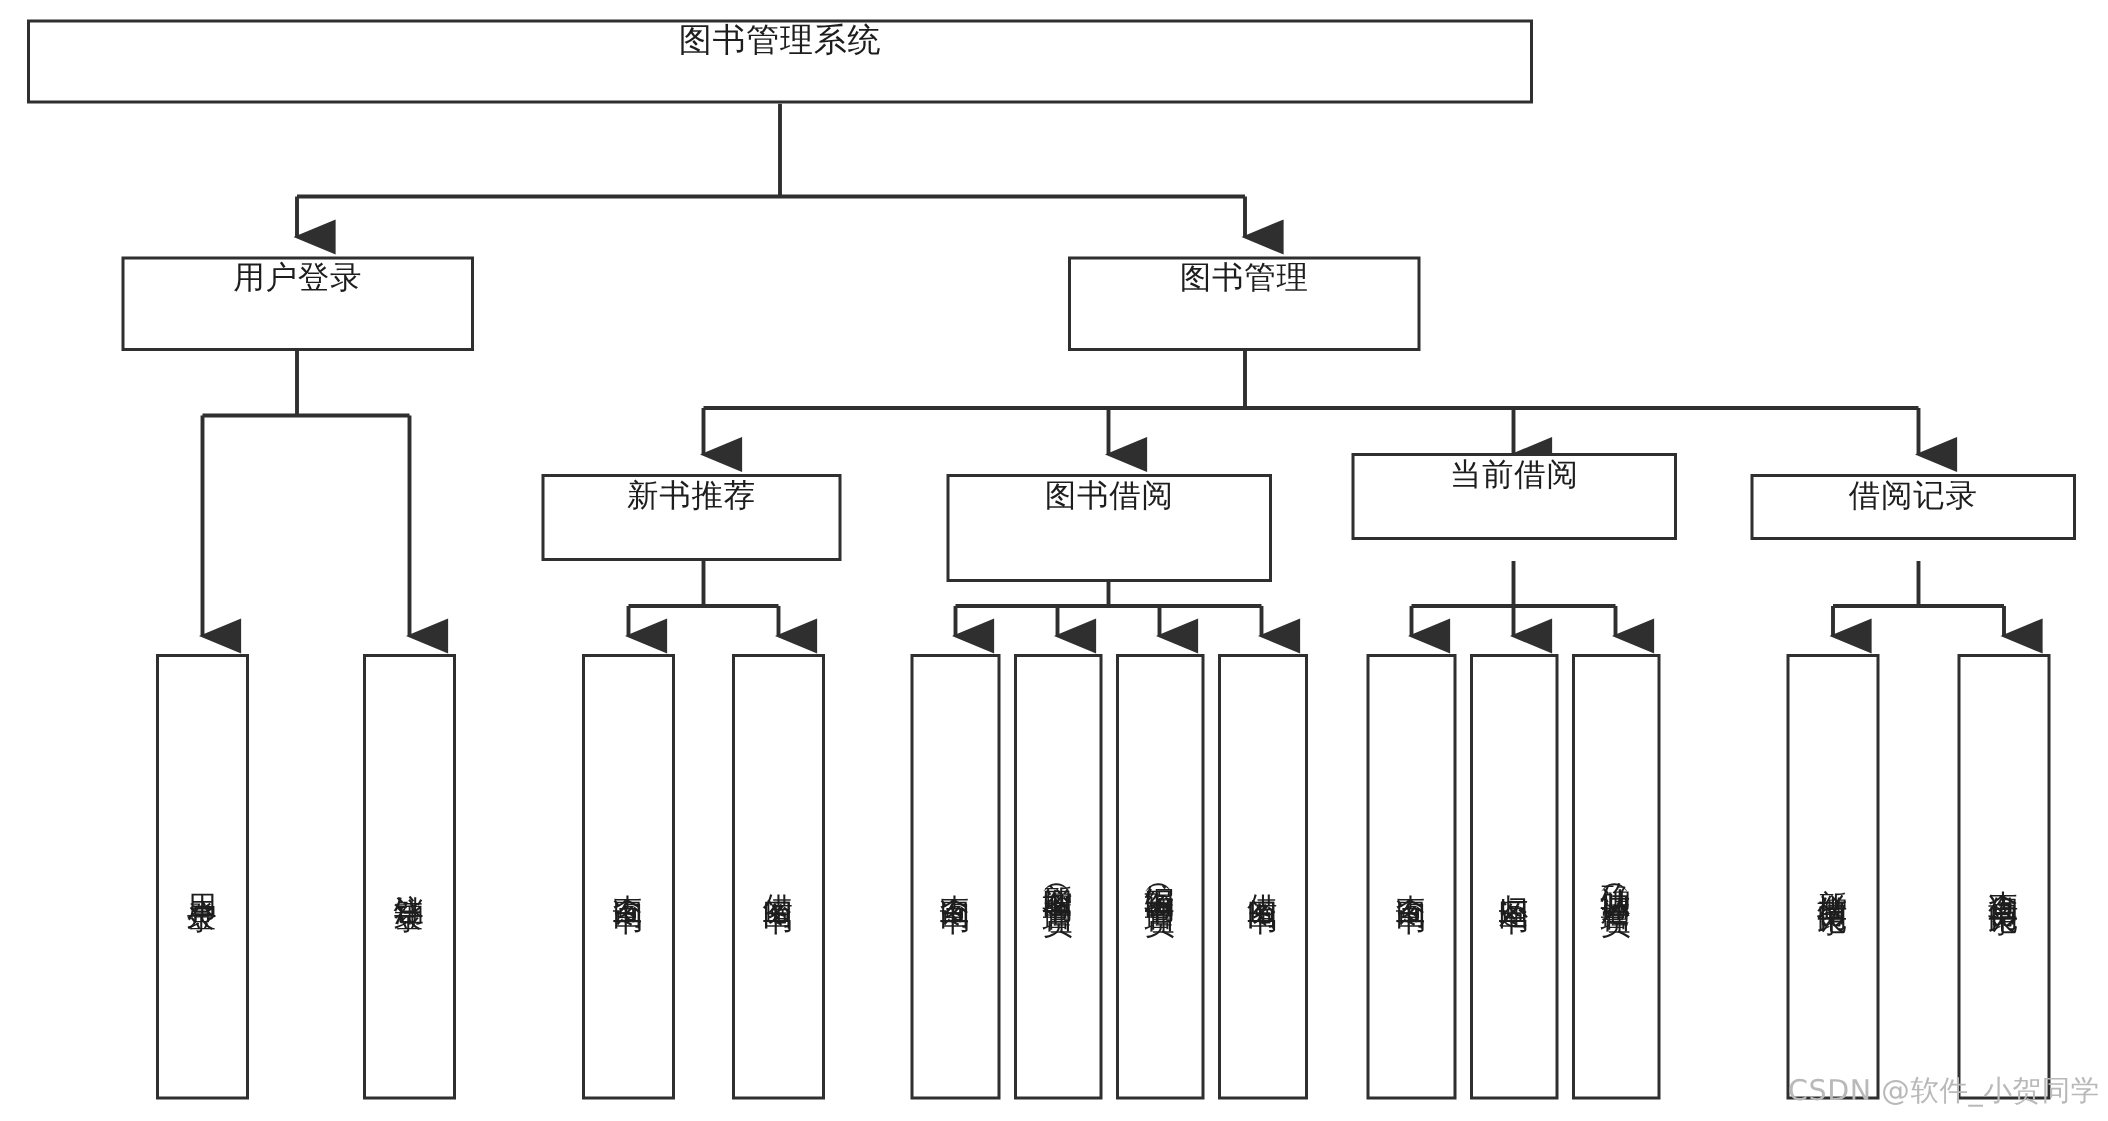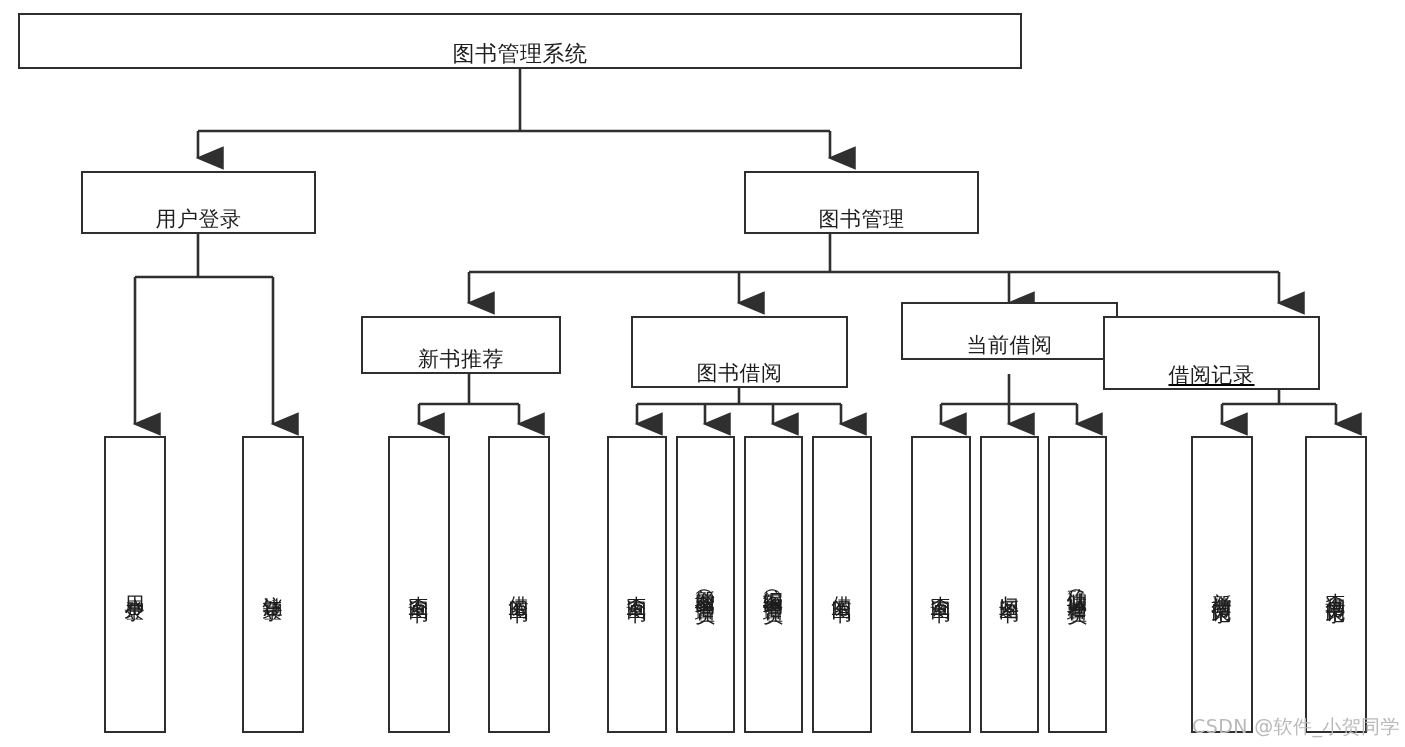--- a/index.html
+++ b/index.html
@@ -25,21 +25,21 @@
     width: 1405px;
     height: 747px;
     pointer-events: none;
   }
   .node {
     position: absolute;
     box-sizing: border-box;
     background: #ffffff;
     border: 2.2px solid #2f2f2f;
     display: flex;
-    align-items: flex-end;
+    align-items: flex-start;
     justify-content: center;
     z-index: 2;
   }
   .node .lbl {
     color: #1d1d1d;
     line-height: 1.18;
     text-align: center;
     white-space: pre;
   }
   .node.horiz .lbl {
@@ -127,34 +127,34 @@
     </g>
   </svg>
 
   <div class="node root horiz" style="left:18px; top:13px; width:1004px; height:56px;">
     <span class="lbl">图书管理系统</span>
   </div>
 
   <div class="node horiz" style="left:81px; top:171px; width:235px; height:63px;">
     <span class="lbl">用户登录</span>
   </div>
-  <div class="node horiz" style="left:744px; top:171px; width:235px; height:63px;">
+  <div class="node horiz" style="left:712px; top:171px; width:235px; height:63px;">
     <span class="lbl">图书管理</span>
   </div>
 
   <div class="node horiz" style="left:361px; top:316px; width:200px; height:58px;">
     <span class="lbl">新书推荐</span>
   </div>
   <div class="node horiz" style="left:631px; top:316px; width:217px; height:72px;">
     <span class="lbl">图书借阅</span>
   </div>
   <div class="node horiz" style="left:901px; top:302px; width:217px; height:58px;">
     <span class="lbl">当前借阅</span>
   </div>
-  <div class="node horiz" style="left:1103px; top:316px; width:217px; height:74px;text-decoration:underline;">
+  <div class="node horiz" style="left:1167px; top:316px; width:217px; height:44px;">
     <span class="lbl">借阅记录</span>
   </div>
 
   <div class="node vert" style="left:104px; top:436px; width:62px; height:297px;">
     <span class="lbl">用户登录</span>
   </div>
   <div class="node vert" style="left:242px; top:436px; width:62px; height:297px;">
     <span class="lbl">注销登录</span>
   </div>
 

